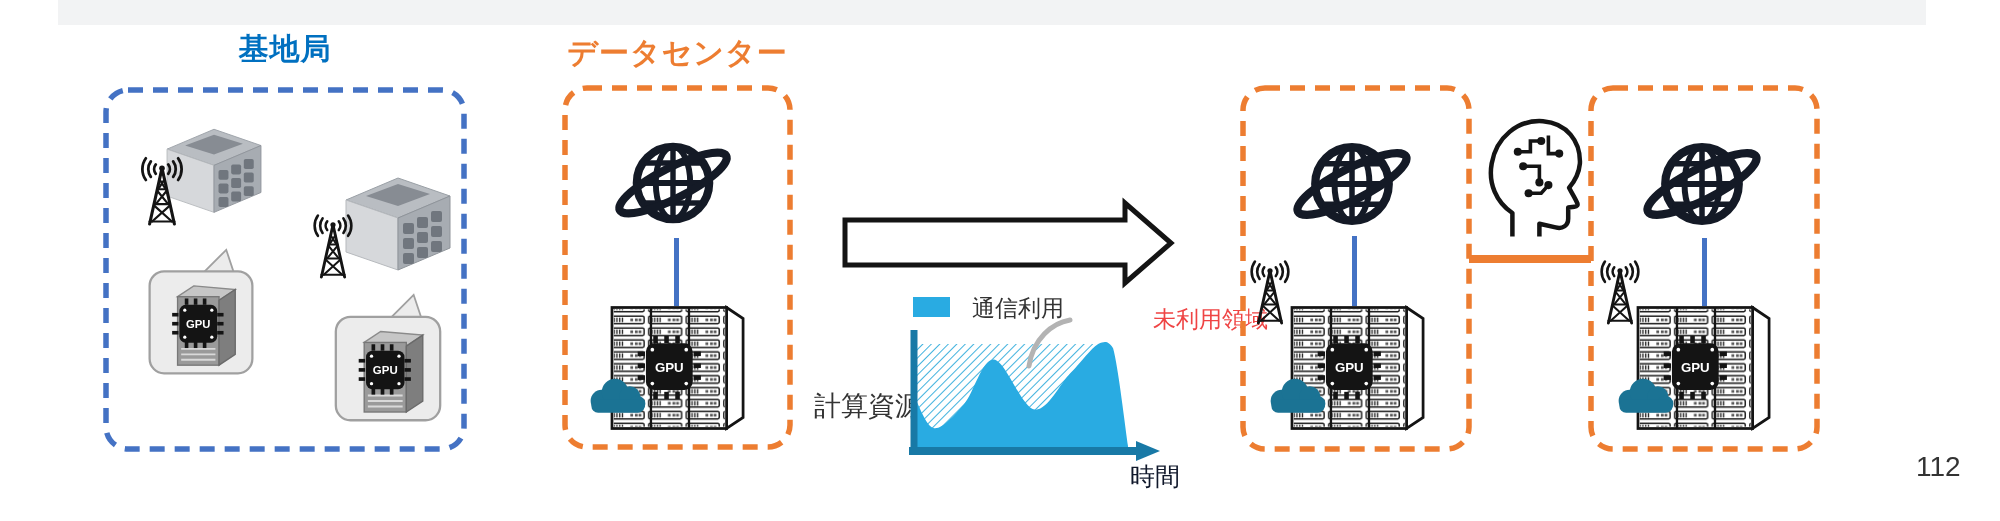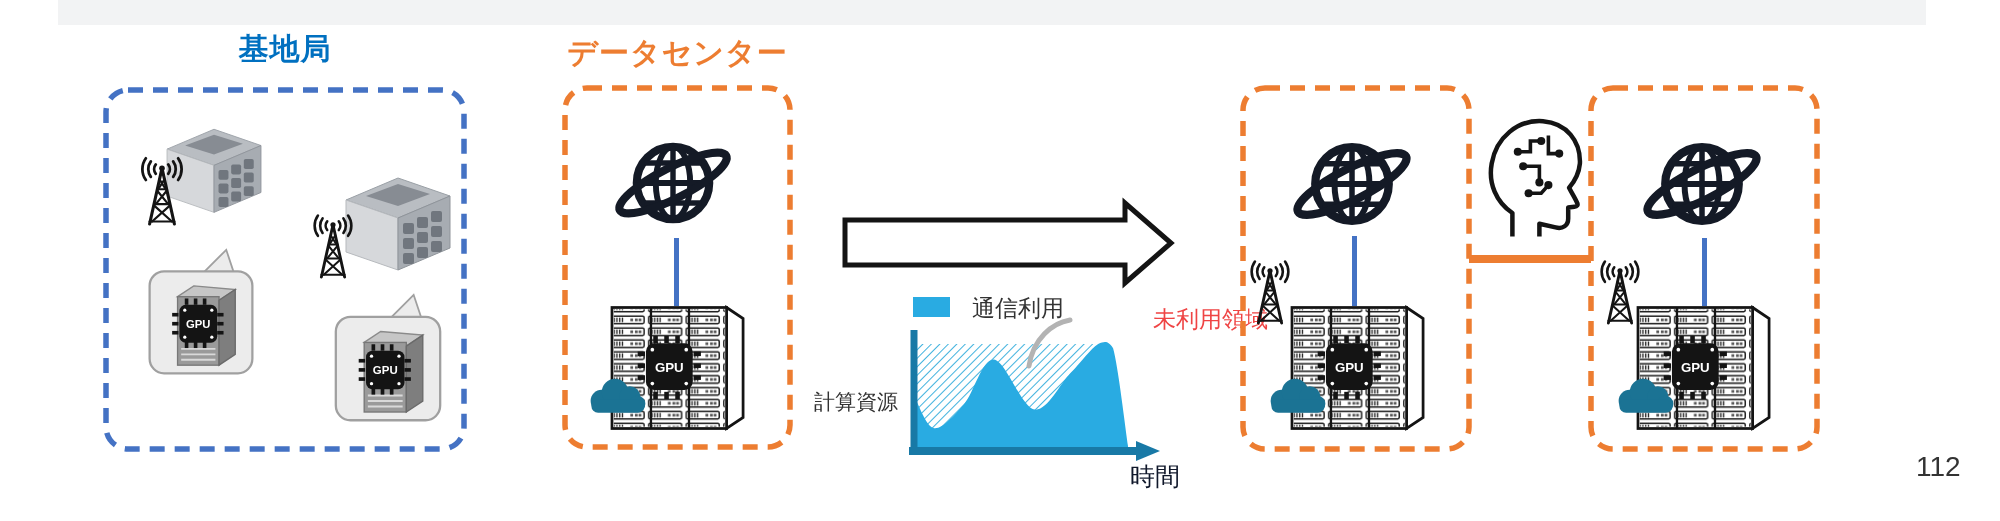--- a/index.html
+++ b/index.html
@@ -9,21 +9,21 @@
   .top-strip{position:absolute;left:58px;top:0;width:1868px;height:25px;background:#F2F3F4;}
   .sec-title{position:absolute;font-weight:bold;font-size:30px;text-align:center;letter-spacing:1px;font-family:Liberation Serif, serif;}
   .blue-t{color:#0070C0;}
   .orange-t{color:#ED7D31;}
   .footnote{position:absolute;left:116px;top:421px;font-size:18px;color:#222;}
   .ai-text{position:absolute;left:850px;top:84px;width:300px;text-align:center;
            font-size:36px;line-height:1.45;color:#1a1a1a;}
   .legend-swatch{position:absolute;left:913px;top:297px;width:37px;height:20px;background:#29ABE2;}
   .legend-label{position:absolute;left:958px;top:293px;font-size:23px;color:#333;margin-left:14px;}
   .annot-label{position:absolute;left:1140px;top:304px;font-size:23px;color:#ef4444;margin-left:13px;}
-  .ylabel{position:absolute;left:814px;top:388px;font-size:21px;color:#333;}
+  .ylabel{position:absolute;left:814px;top:388px;font-size:27px;color:#333;}
   .xlabel{position:absolute;left:1130px;top:460px;font-size:25px;color:#0f172a;}
   .page-num{position:absolute;left:1916px;top:451px;font-size:28px;color:#333;}
   .blue-line{position:absolute;width:5px;background:#4472C4;}
   .orange-link{position:absolute;left:1469px;top:255px;width:122px;height:8px;background:#ED7D31;}
   svg{display:block;}
 </style>
 </head>
 <body>
 
 <div class="canvas">

